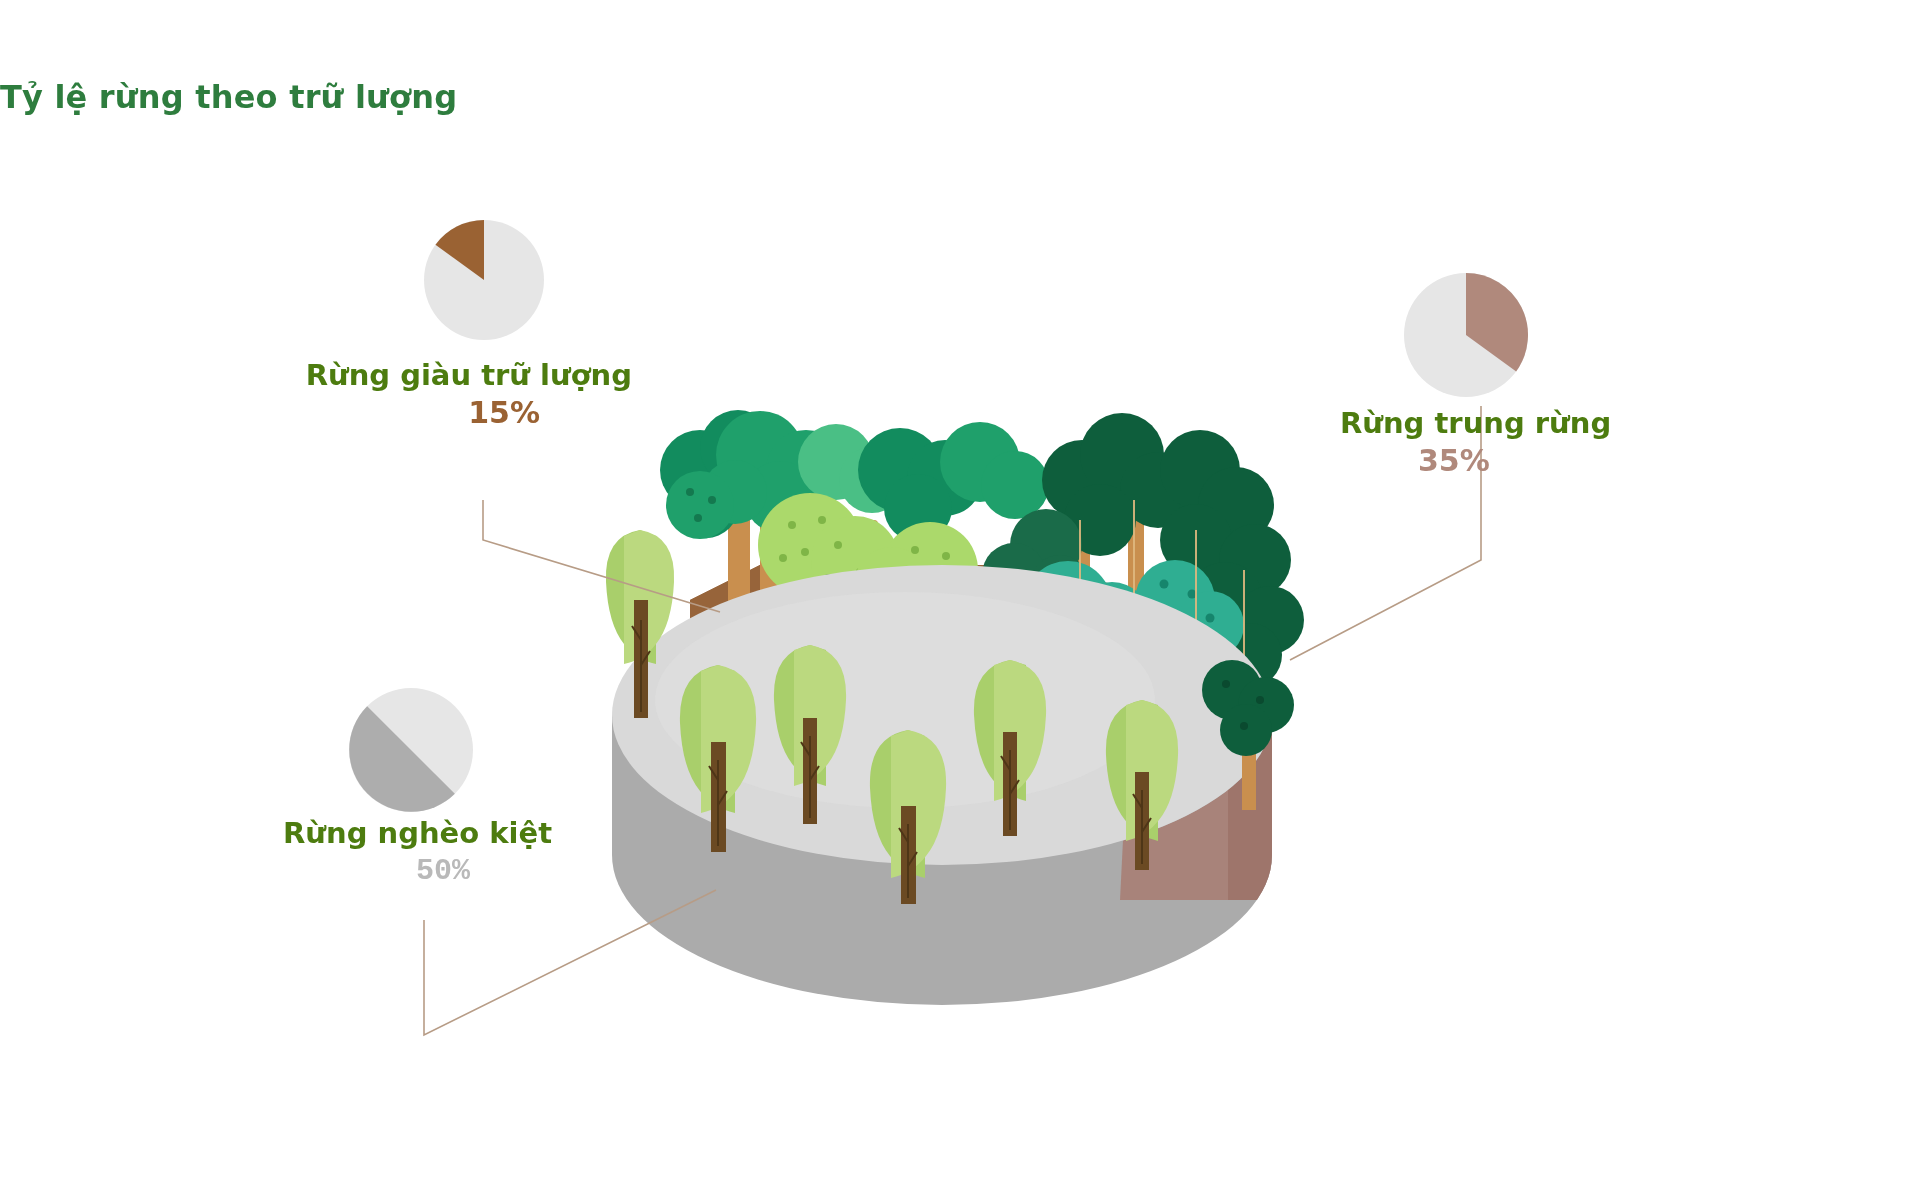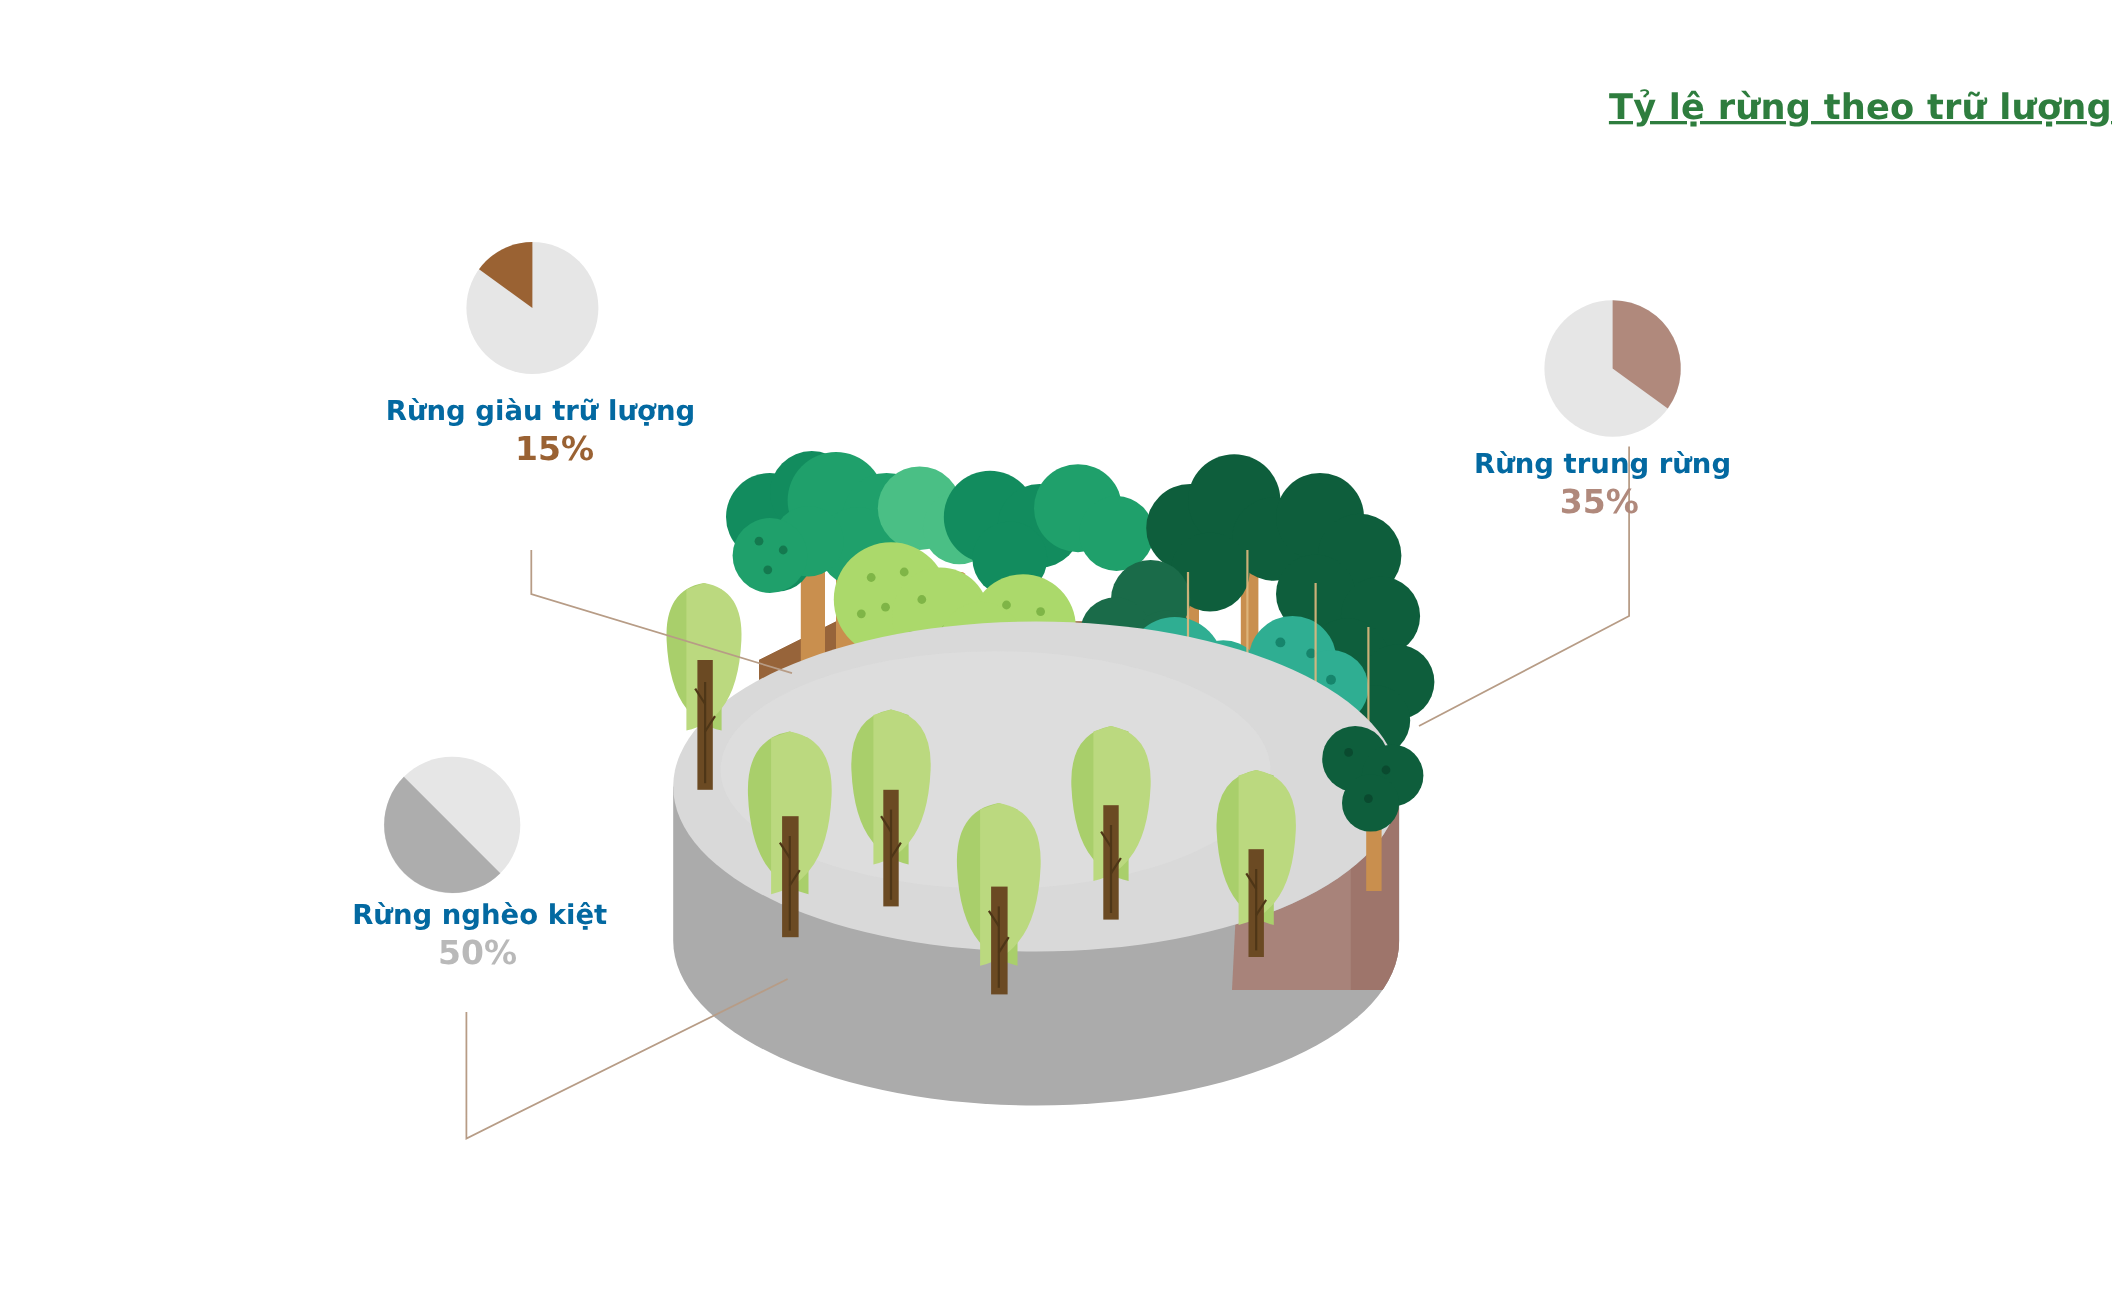--- a/index.html
+++ b/index.html
@@ -11,47 +11,46 @@
     overflow:hidden;
     position:relative;
   }
   #stage{position:absolute;left:0;top:0;width:1920px;height:1178px;}
   .layer{position:absolute;left:0;top:0;width:1920px;height:1178px;}
 
   
   #title{
     position:absolute;
     left:0;top:78px;width:1920px;
-    text-align:right;
+    text-align:left;
     font-size:32px;
     font-weight:bold;
     color:#2E7D3E;
     letter-spacing:0.2px;
     white-space:nowrap;
-    text-decoration:underline;
   }
 
   
   .callout{position:absolute;white-space:nowrap;}
   .callout .cl-name{
-    font-size:25px;font-weight:bold;color:#0369a1;line-height:1.1;
+    font-size:29px;font-weight:bold;color:#4d7c0f;line-height:1.1;
   }
   .callout .cl-pct{
     font-size:30px;font-weight:bold;line-height:1.15;margin-top:4px;
   }
   #callout-rich{ left:0px; top:360px; width:660px; text-align:right; }
   #callout-rich .cl-pct{ color:#9A6233; padding-right:120px; }
   #callout-rich .cl-name{ padding-right:28px; }
 
   #callout-medium{ left:1330px; top:408px; width:560px; text-align:left; }
   #callout-medium .cl-pct{ color:#B0897C; padding-left:88px; }
   #callout-medium .cl-name{ padding-left:10px; }
 
   #callout-poor{ left:0px; top:818px; width:580px; text-align:right; }
-  #callout-poor .cl-pct{ color:#B9B9B9; padding-right:110px; }
+  #callout-poor .cl-pct{ color:#B9B9B9; padding-right:110px;font-family:Liberation Mono, monospace; }
   #callout-poor .cl-name{ padding-right:28px; }
 </style>
 </head>
 <body>
 
 <div id="stage">
 
   <div id="title">Tỷ lệ rừng theo trữ lượng</div>
 
   <svg class="layer" viewBox="0 0 1920 1178" width="1920" height="1178" xmlns="http://www.w3.org/2000/svg">

